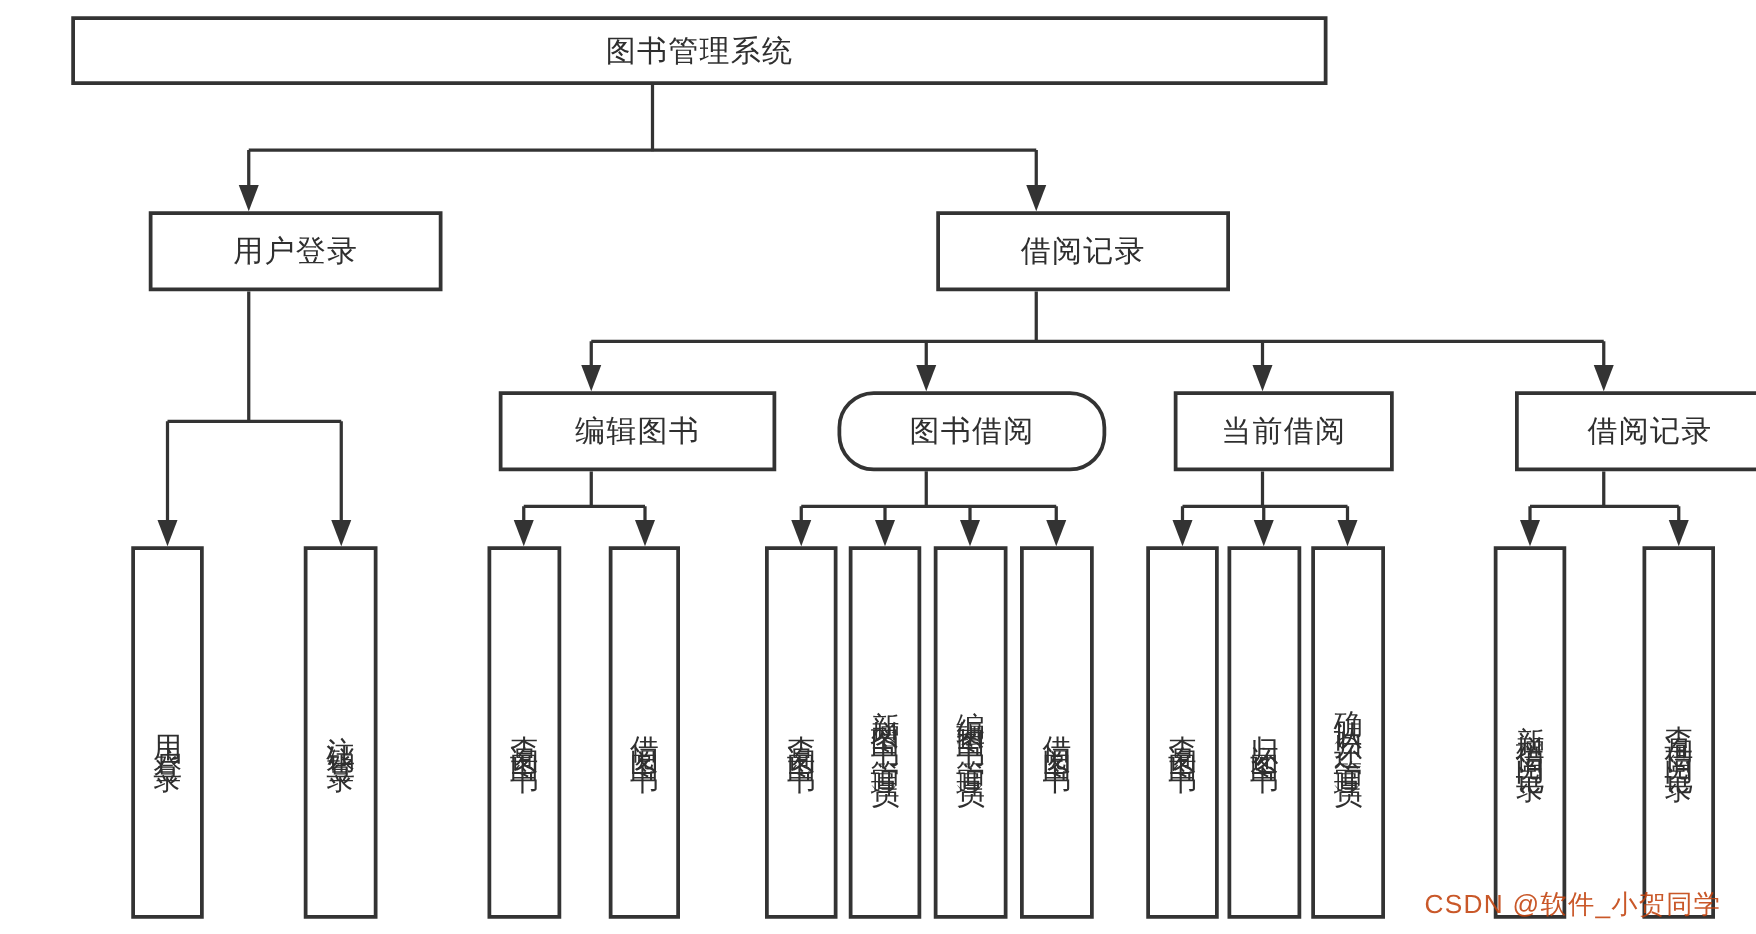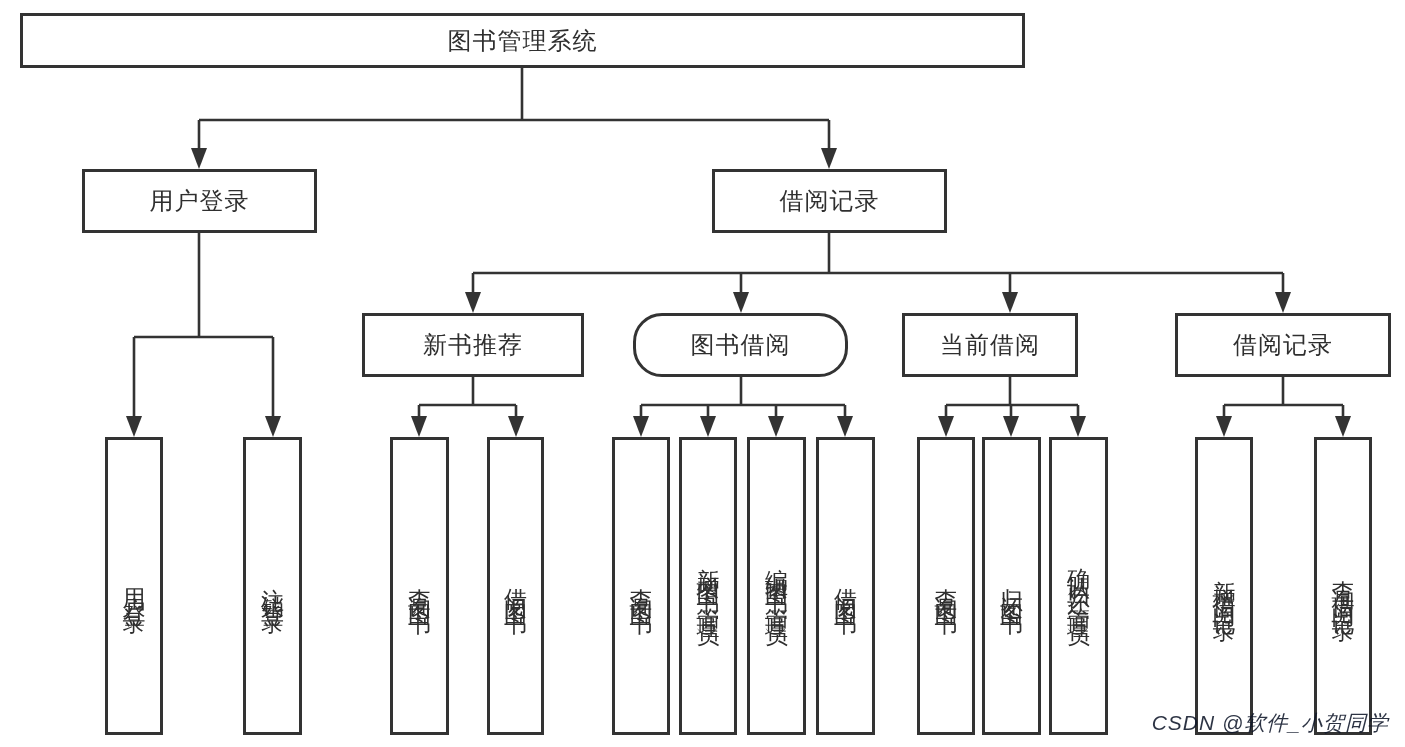--- a/index.html
+++ b/index.html
@@ -28,41 +28,41 @@
     background: #ffffff;
     display: flex;
     align-items: center;
     justify-content: center;
     color: #2f2f2f;
   }
   .hbox {
     font-size: 24px;
     letter-spacing: 1px;
     white-space: nowrap;
+    margin-left: 37px;
   }
   .vbox .vtext {
     writing-mode: vertical-rl;
     text-orientation: mixed;
     font-size: 23px;
     letter-spacing: 8px;
     line-height: 1;
     white-space: nowrap;
     color: #2f2f2f;
   }
   .watermark {
     position: absolute;
-    right: 16px;
+    right: 28px;
     bottom: 10px;
     font-size: 21px;
-    color: #0f172a;
+    color: #c2410c;
     opacity: 0.88;
     white-space: nowrap;
     letter-spacing: 1px;
     z-index: 5;
-    font-style: italic;
   }
 </style>
 </head>
 <body>
 
 <div class="canvas">
 
   <svg class="connectors" width="1405" height="747" viewBox="0 0 1405 747">
     <g stroke="#333333" stroke-width="2.6" fill="none">
 
@@ -134,21 +134,21 @@
   </div>
 
   <div class="node hbox" style="left:82px; top:169px; width:235px; height:64px;">
     <span>用户登录</span>
   </div>
   <div class="node hbox" style="left:712px; top:169px; width:235px; height:64px;">
     <span>借阅记录</span>
   </div>
 
   <div class="node hbox" style="left:362px; top:313px; width:222px; height:64px;">
-    <span>新书推荐</span>
+    <span>编辑图书</span>
   </div>
   <div class="node hbox" style="left:633px; top:313px; width:215px; height:64px;border-radius:29px;">
     <span>图书借阅</span>
   </div>
   <div class="node hbox" style="left:902px; top:313px; width:176px; height:64px;">
     <span>当前借阅</span>
   </div>
   <div class="node hbox" style="left:1175px; top:313px; width:216px; height:64px;">
     <span>借阅记录</span>
   </div>

